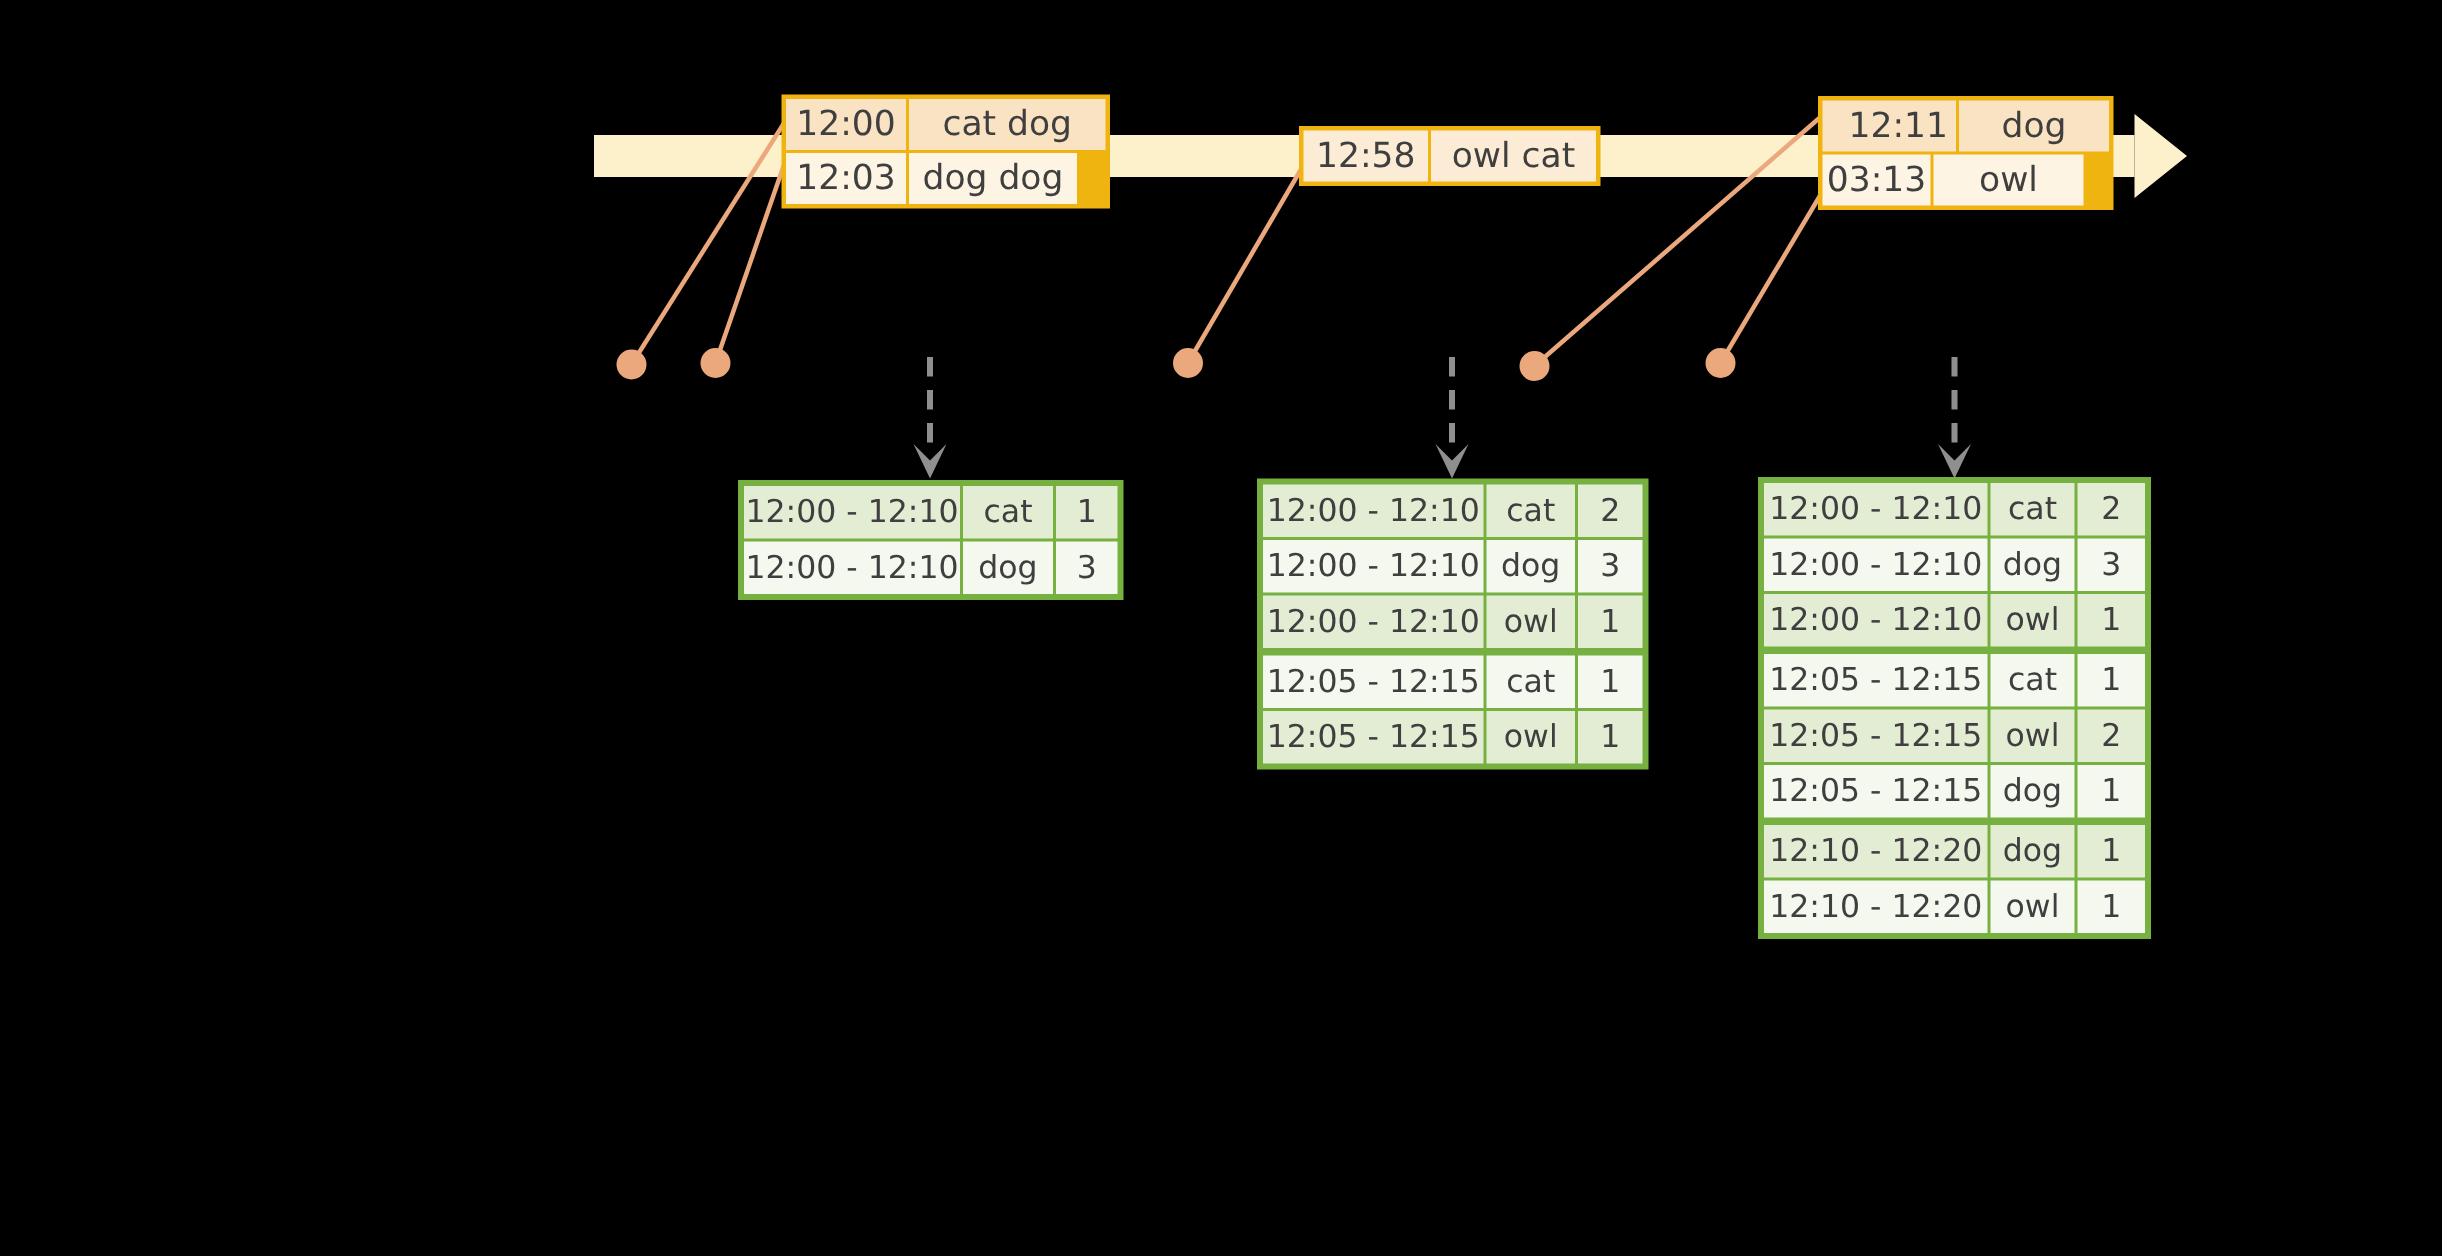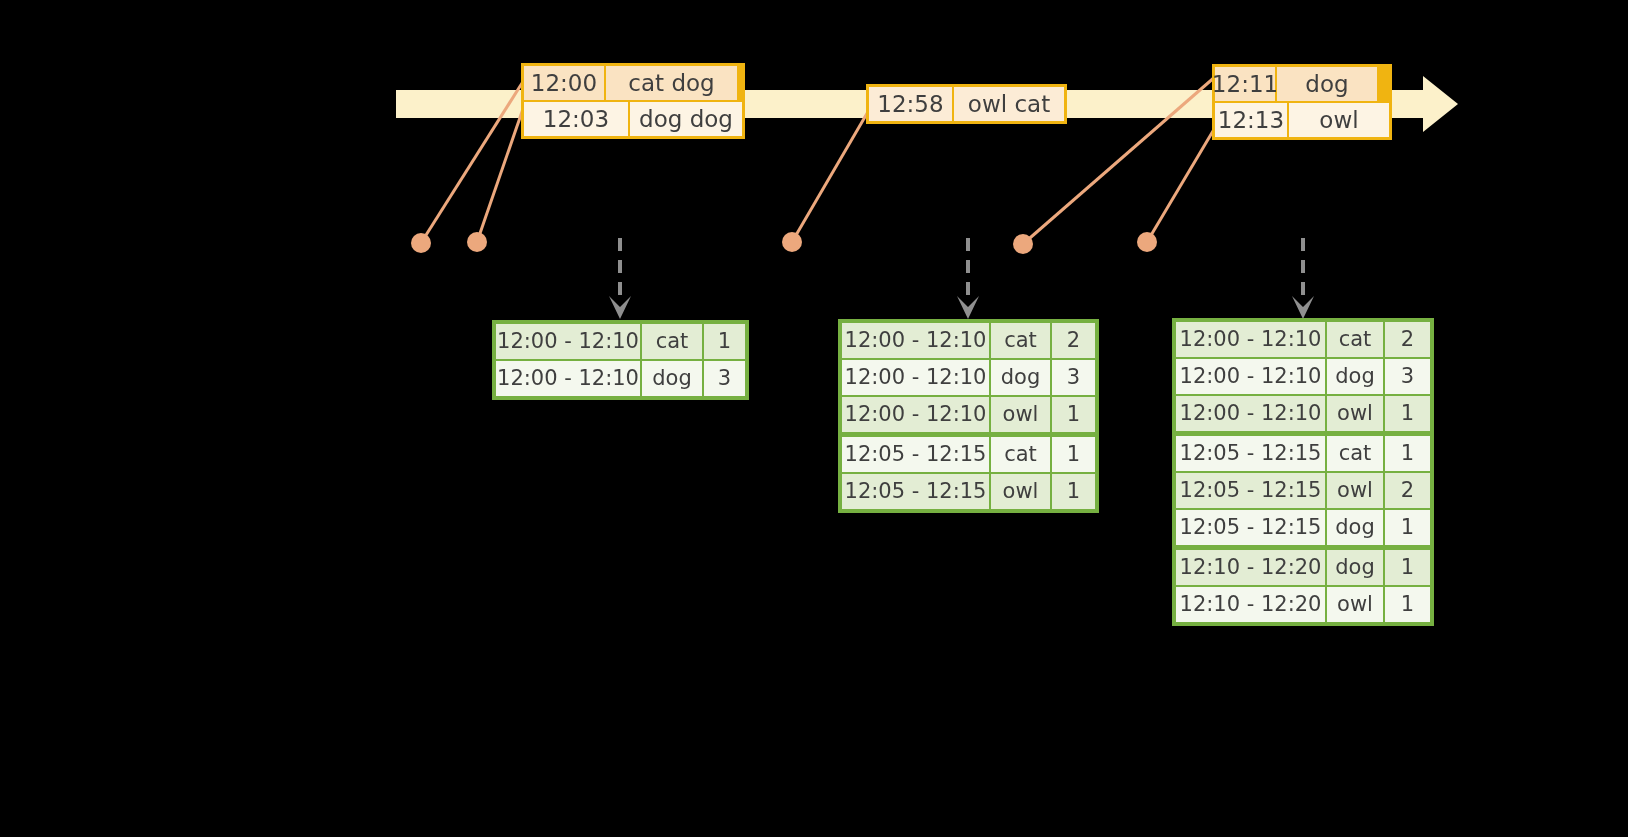--- a/index.html
+++ b/index.html
@@ -94,37 +94,37 @@
       <polygon points="1292,296 1303,307 1314,296 1303,319" style="fill:var(--gray)"></polygon>
     </g>
   </svg>
 
   <div class="etable" style="left:521px;top:63px">
       <div class="erow shade-dark">
         <div class="ecell" style="width: 80px;">12:00</div>
         <div class="ecell" style="width: 131px;">cat dog</div>
       </div>
       <div class="erow shade-light">
-        <div class="ecell" style="width: 104px;">12:03</div>
+        <div class="ecell" style="width: 80px;">12:03</div>
         <div class="ecell" style="width: 112px;">dog dog</div>
       </div>
     </div>
   <div class="etable" style="left:866px;top:84px">
       <div class="erow shade-mid">
         <div class="ecell" style="width: 83px;">12:58</div>
         <div class="ecell" style="width: 110px;">owl cat</div>
       </div>
     </div>
   <div class="etable" style="left:1212px;top:64px">
       <div class="erow shade-dark">
-        <div class="ecell" style="width: 60px;">12:11</div>
+        <div class="ecell" style="width: 77px; padding-left: 12px;">12:11</div>
         <div class="ecell" style="width: 100px;">dog</div>
       </div>
       <div class="erow shade-light">
-        <div class="ecell" style="width: 72px;">12:13</div>
+        <div class="ecell" style="width: 72px;">03:13</div>
         <div class="ecell" style="width: 100px;">owl</div>
       </div>
     </div>
 
   <div class="gtable" style="left:492px;top:320px">
       <div class="grow tint-green">
         <div class="gcell" style="width: 144px;">12:00 - 12:10</div>
         <div class="gcell" style="width: 60px;">cat</div>
         <div class="gcell" style="width: 41px;">1</div>
       </div>

